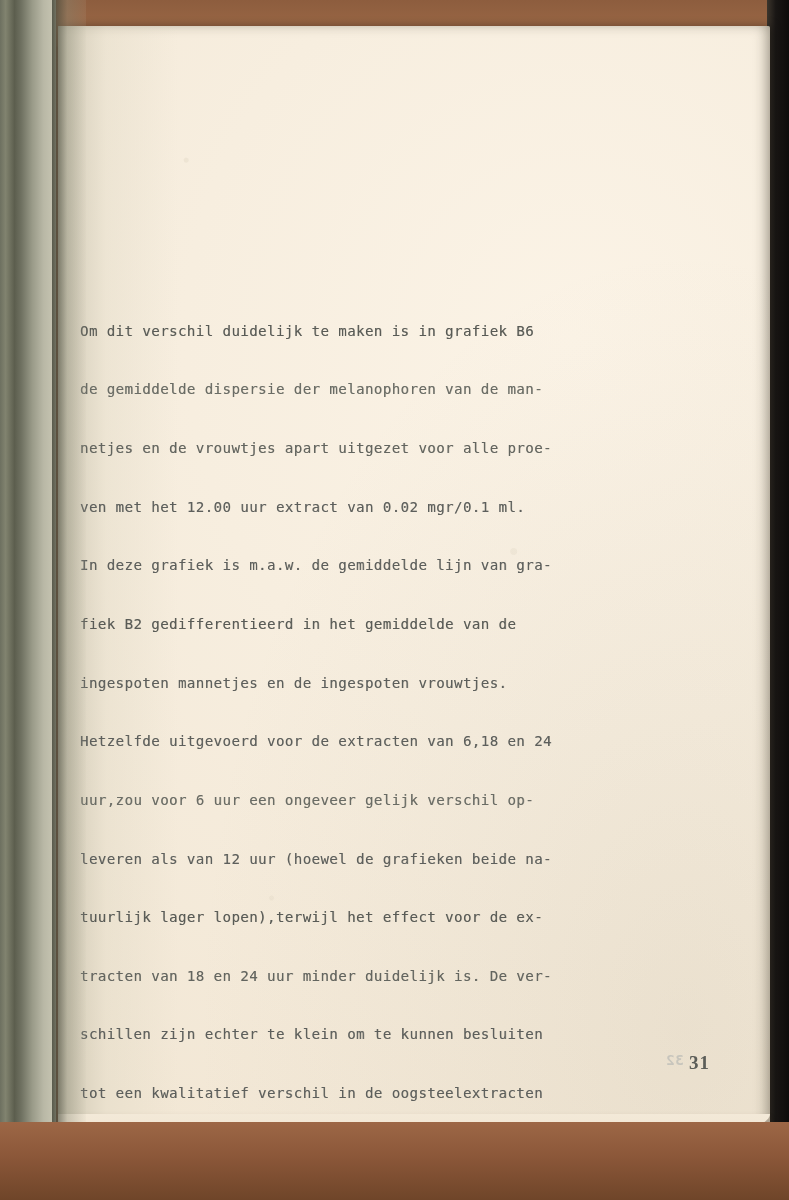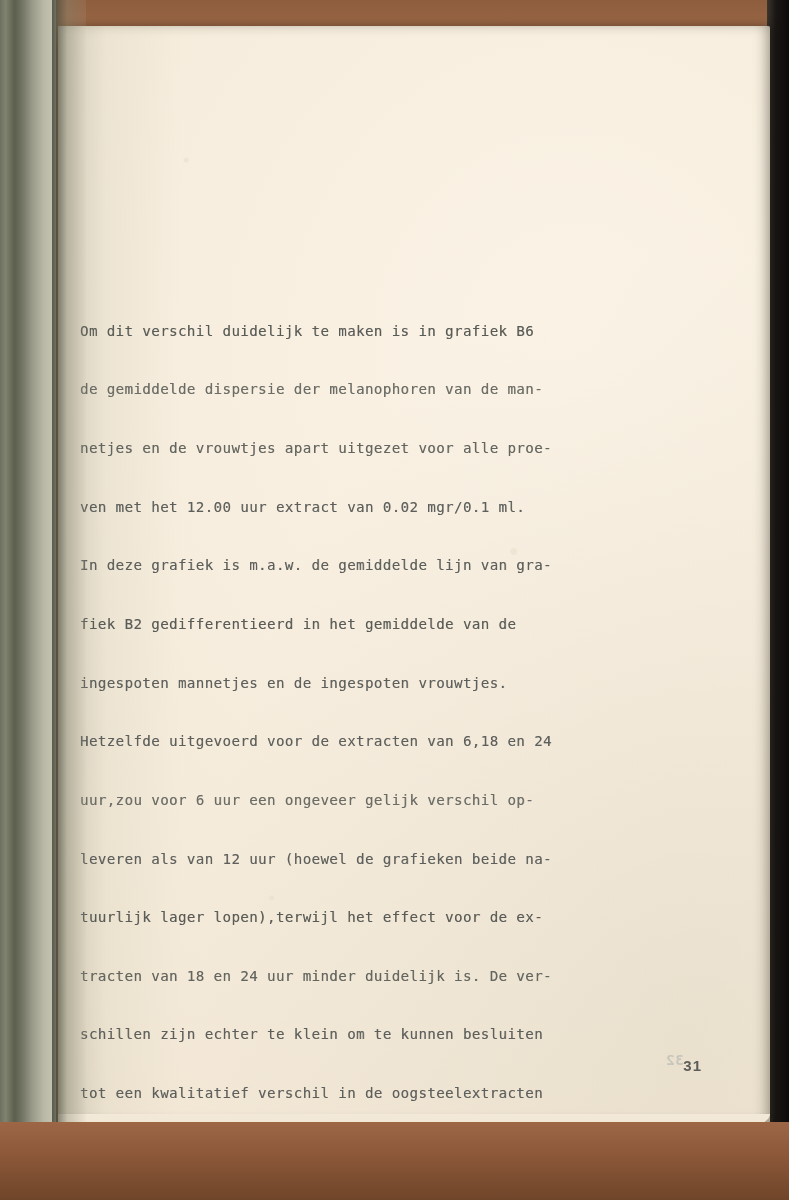--- a/index.html
+++ b/index.html
@@ -111,25 +111,25 @@
   .para { margin: 0 0 0 0; }
   .line { display: block; }
   
   .line:nth-child(3n)   { color: #63655f; }
   .line:nth-child(5n+1) { color: #595b56; }
   .line:nth-child(7n+2) { color: #6a6c65; }
 
   
   .pageno {
     position: absolute;
-    right: 68px;
+    right: 60px;
     bottom: 70px;
     color: #5b5d58;
-    font-family: Liberation Sans, sans-serif;
-    font-size: 15px;
+    font-family: Liberation Serif, serif;
+    font-size: 19px;
     font-weight: bold;
     letter-spacing: 1px;
   }
   .ghostno {
     position: absolute;
     right: 86px;
     bottom: 76px;
     color: rgba(120,135,150,0.30);
     font-family: "DejaVu Sans Mono", "Liberation Mono", monospace;
     font-size: 14px;

